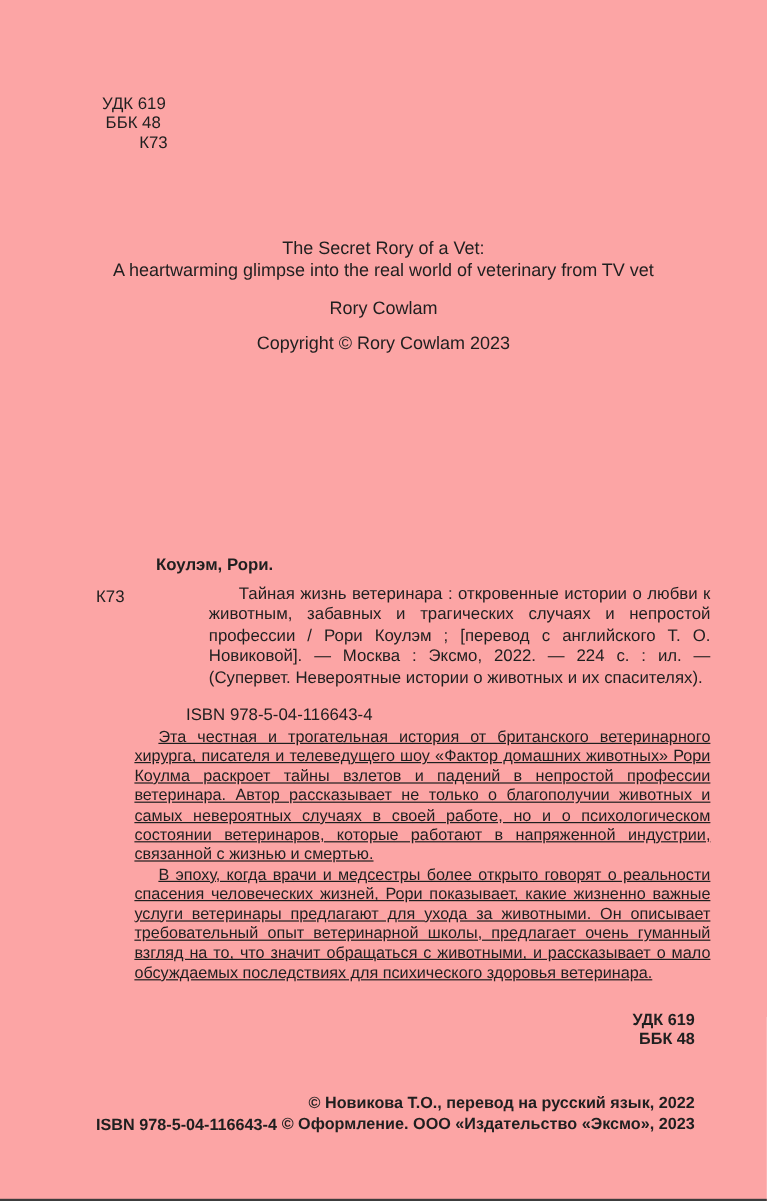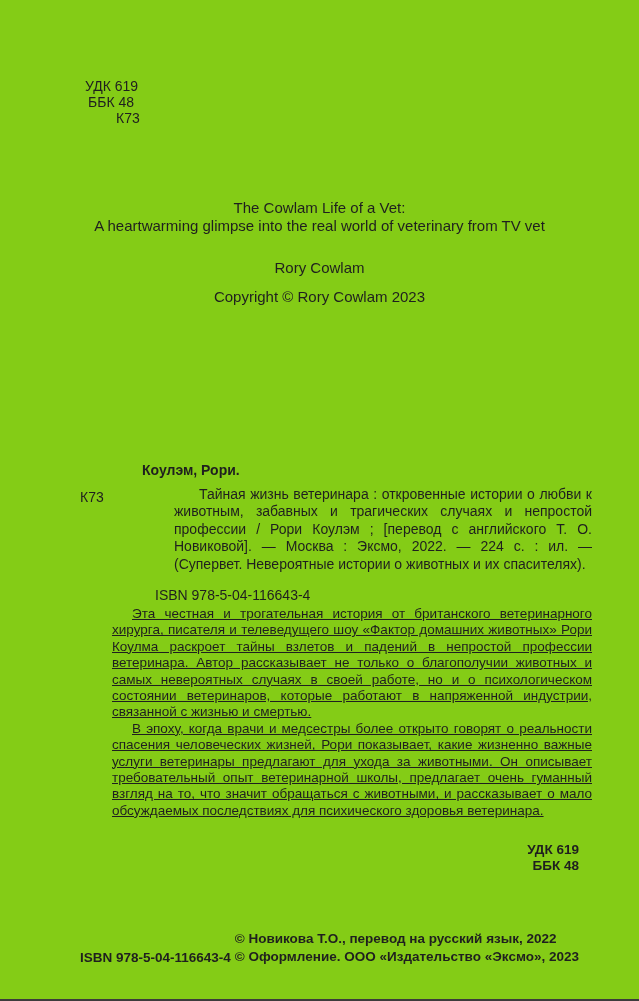--- a/index.html
+++ b/index.html
@@ -8,21 +8,21 @@
     width: 639px;
     height: 1001px;
     position: relative;
     font-family: "Liberation Sans", sans-serif;
     color: #1f1f1f;
     overflow: hidden;
   }
   .page {
     position: absolute;
     inset: 0;
-    background: #84cc16;
+    background: #fca5a5;
   }
   
   .top-codes {
     position: absolute;
     top: 78px;
     left: 85px;
     font-size: 14px;
     line-height: 16px;
   }
   .top-codes .bbk { padding-left: 3px; }
@@ -31,41 +31,41 @@
   
   .title-block {
     position: absolute;
     top: 199px;
     left: 0;
     width: 100%;
     text-align: center;
     font-size: 15px;
     line-height: 18px;
   }
-  .title-block .author { margin-top: 24px; }
+  .title-block .author { margin-top: 14px; }
   .title-block .copyright { margin-top: 11px; }
 
   
   .margin-code {
     position: absolute;
     top: 489px;
     left: 80px;
     font-size: 14px;
   }
   .catalog {
     position: absolute;
     top: 462px;
     left: 130px;
     width: 462px;
     font-size: 14px;
     line-height: 17.5px;
   }
   .catalog .heading {
     font-weight: bold;
-    margin-left: 12px;
+    margin-left: 0;
   }
   .catalog .desc {
     margin-top: 6px;
     text-align: justify;
     text-indent: 25px;
     margin-left: 44px;
   }
   .catalog .isbn {
     margin-top: 14px;
     margin-left: 25px;
@@ -103,22 +103,22 @@
     top: 910px;
     left: 80px;
     right: 60px;
     display: flex;
     justify-content: space-between;
     align-items: flex-end;
     font-weight: bold;
     font-size: 13.5px;
   }
   .bottom-row .copyrights {
+    text-align: right;
     line-height: 17.5px;
-    margin-top: 20px;
   }
 
   .page-edge {
     position: absolute;
     left: 0;
     right: 0;
     bottom: 0;
     height: 2px;
     background: #3c3c3c;
   }
@@ -128,21 +128,21 @@
 
 <div class="page">
 
   <div class="top-codes">
     <div class="udk">УДК 619</div>
     <div class="bbk">ББК 48</div>
     <div class="k73">К73</div>
   </div>
 
   <div class="title-block">
-    <div class="title">The Cowlam Life of a Vet:</div>
+    <div class="title">The Secret Rory of a Vet:</div>
     <div class="subtitle">A heartwarming glimpse into the real world of veterinary from TV vet</div>
     <div class="author">Rory Cowlam</div>
     <div class="copyright">Copyright © Rory Cowlam 2023</div>
   </div>
 
   <div class="margin-code">К73</div>
 
   <div class="catalog">
     <div class="heading">Коулэм, Рори.</div>
     <div class="desc">Тайная жизнь ветеринара : откровенные истории о любви к животным, забавных и трагических случаях и непростой профессии / Рори Коулэм ; [перевод с английского Т. О. Новиковой]. — Москва : Эксмо, 2022. — 224 с. : ил. — (Супервет. Невероятные истории о животных и их спасителях).</div>

